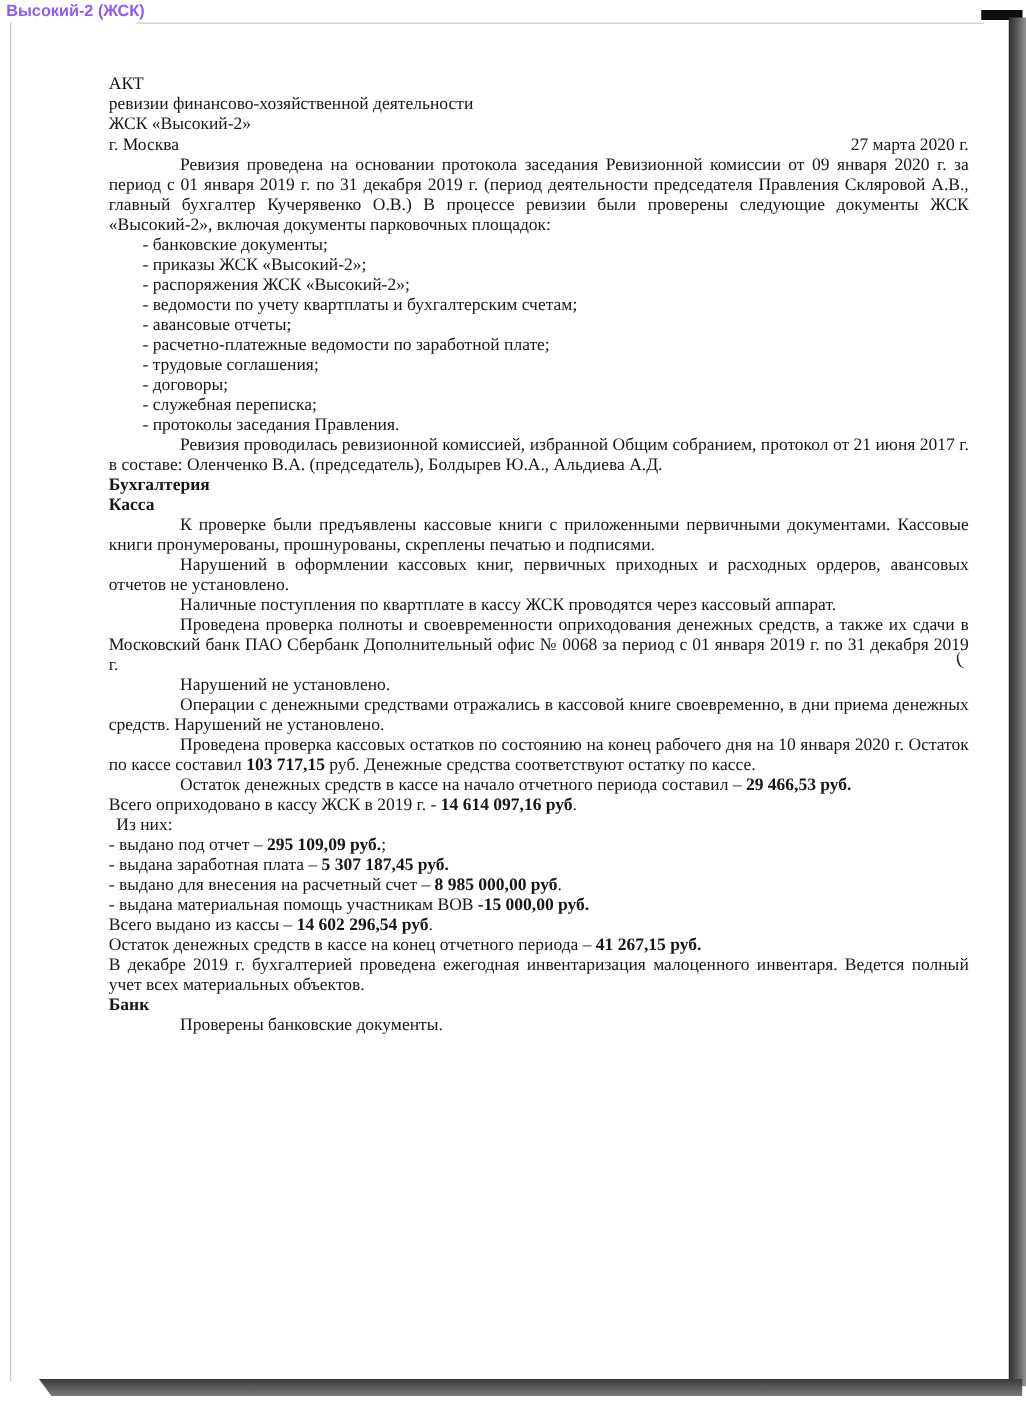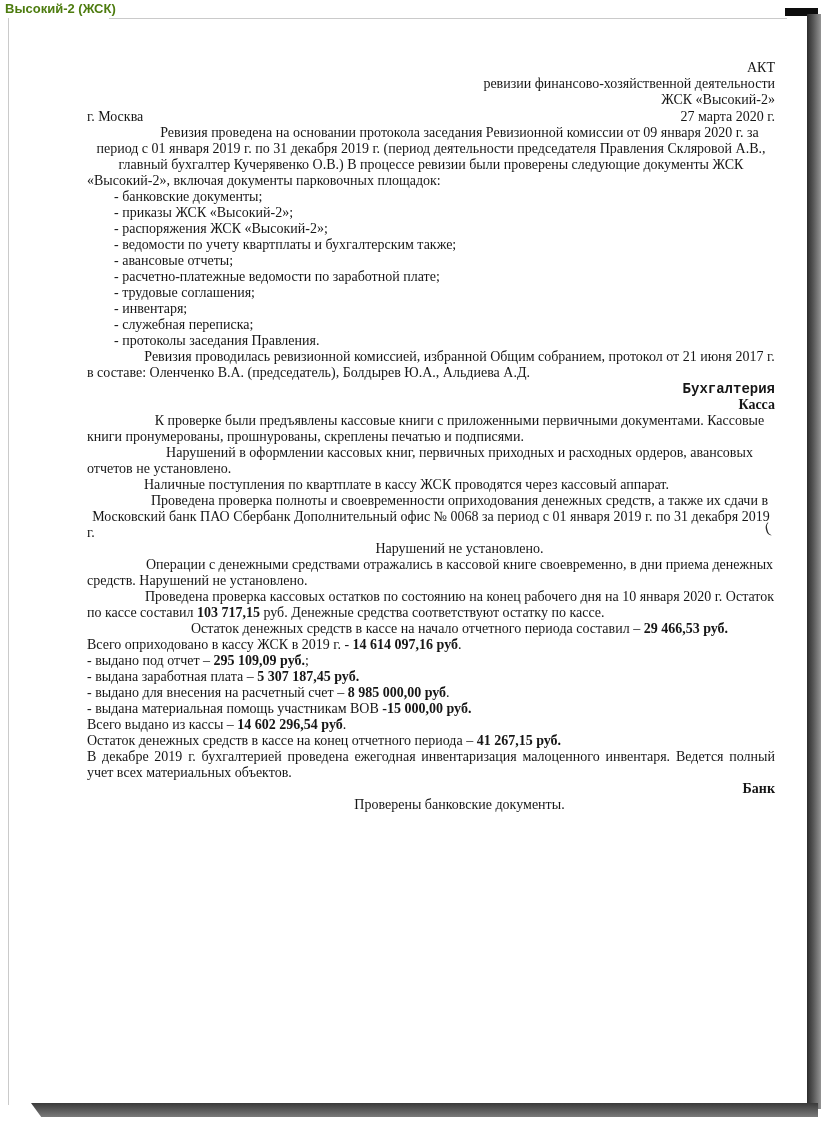--- a/index.html
+++ b/index.html
@@ -3,51 +3,51 @@
 <meta charset="utf-8">
 <style>
   html,body{margin:0;padding:0;}
   body{
     width:821px;height:1121px;position:relative;background:#ffffff;
     font-family:"Liberation Serif", serif;color:#161616;overflow:hidden;
   }
   .app-label{
     position:absolute;top:1px;left:5px;
     font-family:"Liberation Sans", sans-serif;font-weight:bold;
-    font-size:13px;color:#4d7c0f;
+    font-size:13px;color:#8b5cf6;
   }
   .line-top{position:absolute;top:18px;left:109px;width:678px;height:1px;background:#cacaca;}
   .line-left{position:absolute;top:18px;left:8px;width:1px;height:1087px;background:#cacaca;}
   .corner{position:absolute;top:8px;left:785px;width:33px;height:8px;background:#0d0d0d;}
   .right-shadow{
     position:absolute;top:14px;left:807px;width:14px;height:1095px;
     background:linear-gradient(to right,#2c2c2c 0%,#575757 45%,#949494 100%);
   }
   .bottom-shadow{
     position:absolute;top:1103px;left:31px;width:787px;height:14px;
     background:linear-gradient(to bottom,#3a3a3a,#7a7a7a);
     clip-path:polygon(0 0,100% 0,100% 100%,1.3% 100%);
   }
   .doc{
     position:absolute;left:87px;top:60px;width:688px;
     font-size:14px;line-height:16px;
   }
   .doc p{margin:0;}
-  .center{text-align:right;}
+  .center{text-align:left;}
   .just{text-align:justify;text-align-last:left;}
-  .ind{text-indent:57px;text-align:center;}
+  .ind{text-indent:57px;}
   .bold{font-weight:bold;}
   .h-title{margin-top:8px;}
   .h-sub{margin-top:18px;}
   .h-org{margin-top:17px;}
   .row{display:flex;justify-content:space-between;margin-top:1px;}
   .p-intro{margin-top:22px;}
   .list{margin-left:27px;}
   .p-comm{margin-top:11px;}
-  .sec1{margin-top:14px;font-family:Liberation Mono, monospace;}
+  .sec1{margin-top:14px;}
   .p-cashdocs{margin-top:16px;}
   .iz{padding-left:6px;}
   .sec-bank{margin-top:10px;}
   .artifact{
     position:absolute;left:765px;top:520px;font-size:15px;color:#2a2a2a;
     transform:rotate(-14deg);
   }
 </style>
 </head>
 <body>
@@ -70,25 +70,25 @@
     <span>г. Москва</span>
     <span>27 марта  2020 г.</span>
   </div>
 
   <p class="just ind p-intro">Ревизия проведена на основании протокола заседания Ревизионной комиссии от 09 января 2020 г. за период с 01 января 2019 г. по 31 декабря 2019 г. (период деятельности председателя Правления Скляровой А.В., главный бухгалтер Кучерявенко О.В.) В процессе ревизии были проверены следующие документы ЖСК «Высокий-2», включая документы парковочных площадок:</p>
 
   <div class="list">
     <p>- банковские документы;</p>
     <p>- приказы ЖСК «Высокий-2»;</p>
     <p>- распоряжения ЖСК «Высокий-2»;</p>
-    <p>- ведомости по учету квартплаты и бухгалтерским также;</p>
+    <p>- ведомости по учету квартплаты и бухгалтерским счетам;</p>
     <p>- авансовые отчеты;</p>
     <p>- расчетно-платежные ведомости по заработной плате;</p>
     <p>- трудовые соглашения;</p>
-    <p>- инвентаря;</p>
+    <p>- договоры;</p>
     <p>- служебная переписка;</p>
     <p>- протоколы заседания Правления.</p>
   </div>
 
   <p class="just ind p-comm">Ревизия проводилась ревизионной комиссией, избранной Общим собранием, протокол от 21 июня 2017 г. в составе: Оленченко В.А. (председатель), Болдырев Ю.А., Альдиева А.Д.</p>
 
   <p class="center bold sec1">Бухгалтерия</p>
   <p class="center bold">Касса</p>
 
   <p class="just ind">К проверке были предъявлены кассовые книги с приложенными первичными документами. Кассовые книги пронумерованы, прошнурованы, скреплены печатью и подписями.</p>
@@ -97,20 +97,21 @@
   <p class="just ind">Проведена проверка полноты и своевременности оприходования денежных средств, а также их сдачи в Московский банк ПАО Сбербанк Дополнительный офис № 0068 за период с 01 января 2019 г. по 31 декабря 2019 г.</p>
   <p class="ind">Нарушений не установлено.</p>
   <p class="just ind">Операции с денежными средствами отражались в кассовой книге своевременно, в дни приема денежных средств. Нарушений не установлено.</p>
 
   <p class="just ind"><span>Проведена проверка кассовых остатков по состоянию на конец рабочего дня на 10 января 2020 г. Остаток по кассе составил </span><b class="bold">103 717,15</b><span> руб. Денежные средства соответствуют остатку по кассе.</span></p>
 
   <p class="ind"><span>Остаток денежных средств в кассе на начало отчетного периода составил – </span><b class="bold">29 466,53 руб.</b></p>
 
   <p><span>Всего оприходовано в кассу ЖСК  в 2019 г. -  </span><b class="bold">14 614 097,16 руб</b><span>.</span></p>
 
+  <p class="iz">Из них:</p>
 
   <p><span>- выдано под отчет – </span><b class="bold">295 109,09 руб.</b><span>;</span></p>
   <p><span>- выдана заработная плата – </span><b class="bold">5 307 187,45 руб.</b></p>
   <p><span>- выдано для внесения на расчетный счет – </span><b class="bold">8 985 000,00 руб</b><span>.</span></p>
   <p><span>- выдана материальная помощь участникам ВОВ </span><b class="bold">-15 000,00 руб.</b></p>
 
   <p><span>Всего выдано из кассы – </span><b class="bold">14 602 296,54 руб</b><span>.</span></p>
 
   <p><span>Остаток денежных средств в кассе на конец отчетного периода – </span><b class="bold">41 267,15 руб.</b></p>
 

